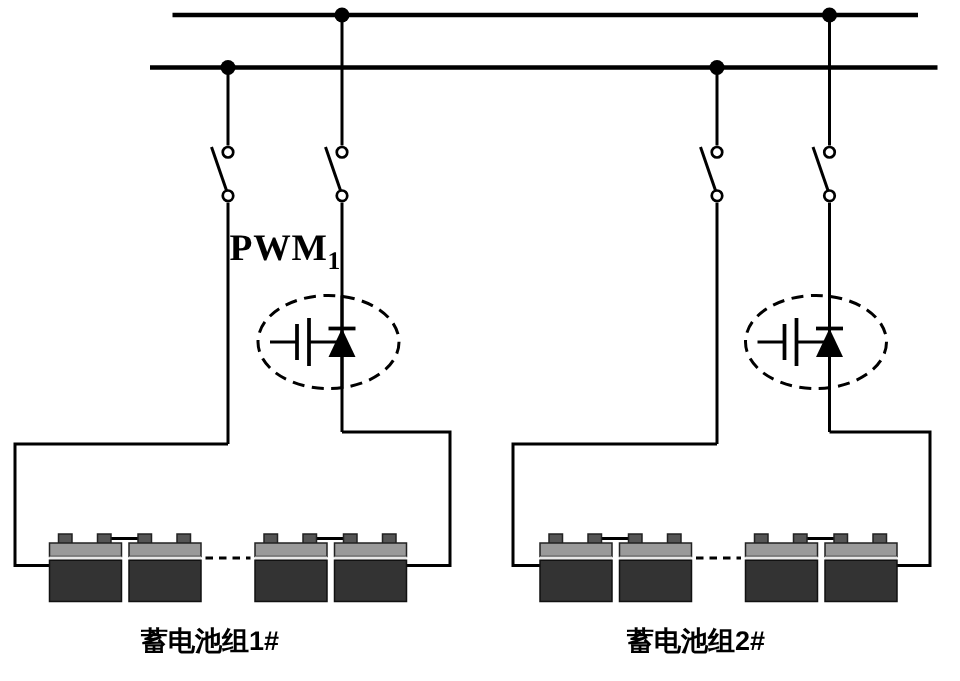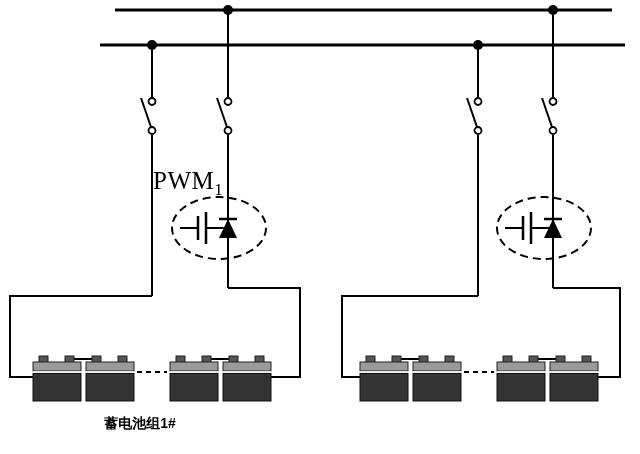--- a/index.html
+++ b/index.html
@@ -8,21 +8,21 @@
     font-family:"Liberation Sans",sans-serif;overflow:hidden;
   }
   .stage svg{position:absolute;left:0;top:0;}
   .pwm-label{
     position:absolute;font-family:"Liberation Serif",serif;
     font-size:25px;color:#000;letter-spacing:0.5px;white-space:nowrap;
   }
   .pwm-label sub{font-size:0.68em;}
   .bat-label{
     position:absolute;width:220px;text-align:center;font-weight:bold;
-    font-size:14px;color:#000;font-family:"Liberation Sans",sans-serif;
+    font-size:18px;color:#000;font-family:"Liberation Sans",sans-serif;
     white-space:nowrap;
   }
 </style>
 </head>
 <body>
 
 <div class="stage">
   <svg width="640" height="454" viewBox="0 0 640 454">
     <defs>
 
@@ -98,17 +98,18 @@
     <use href="#battery" x="86" y="356"></use>
     <use href="#battery" x="170" y="356"></use>
     <use href="#battery" x="223" y="356"></use>
 
     <use href="#battery" x="360" y="356"></use>
     <use href="#battery" x="413" y="356"></use>
     <use href="#battery" x="497" y="356"></use>
     <use href="#battery" x="550" y="356"></use>
   </svg>
 
-  <div class="pwm-label" style="left:153px;top:167px;">
+  <div class="pwm-label" style="left:153px;top:152px;font-weight:bold;">
     <span>PWM</span><sub>1</sub>
   </div>
   <div class="bat-label" style="left:30px;top:415px;">蓄电池组1#</div>
+  <div class="bat-label" style="left:354px;top:415px;">蓄电池组2#</div>
 </div>
 
 </body></html>

